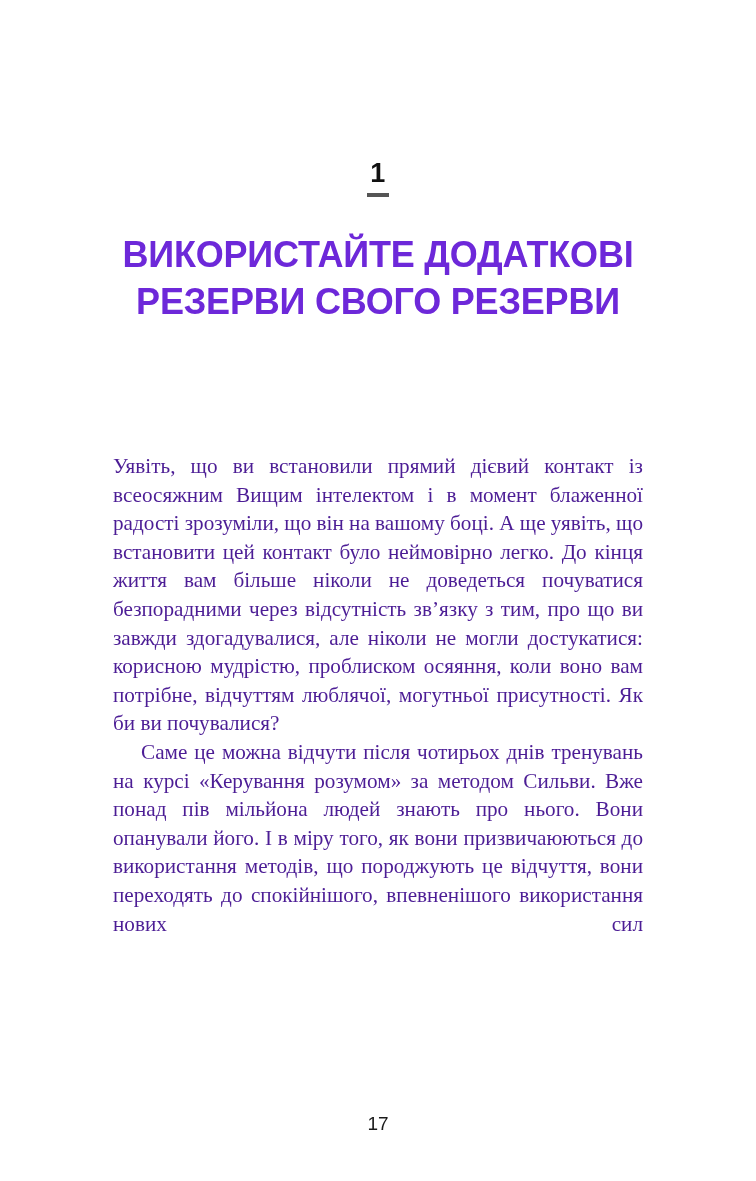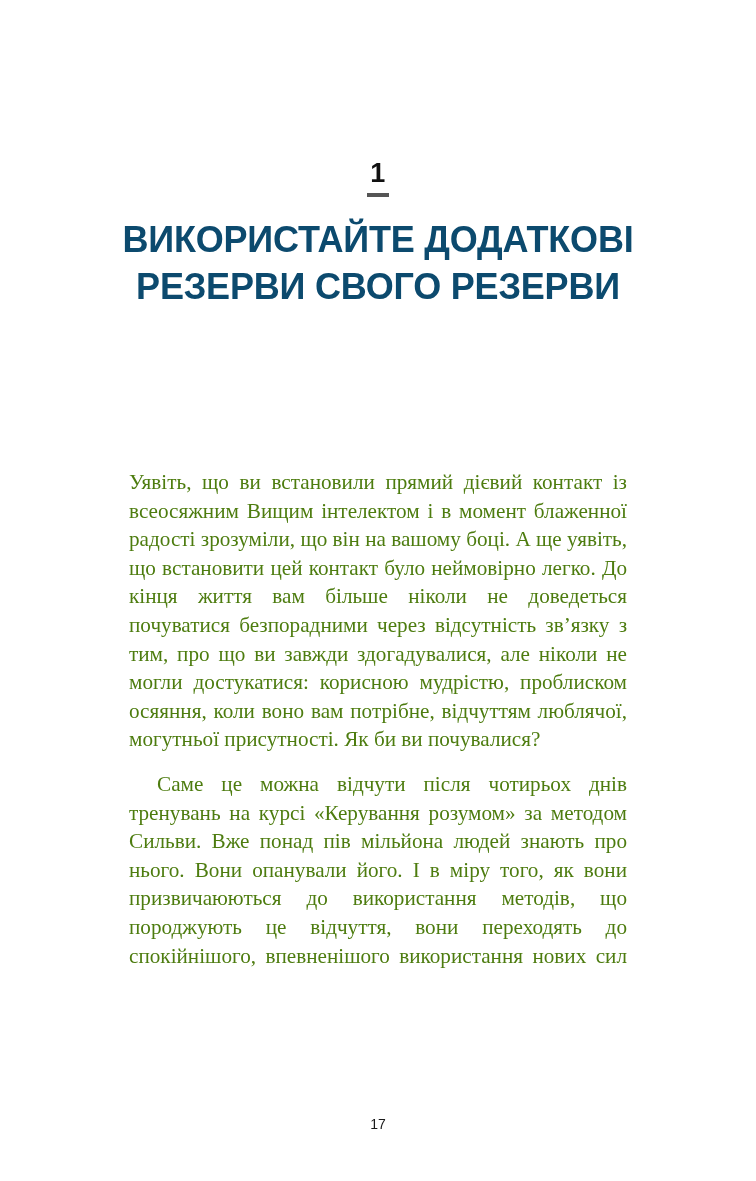--- a/index.html
+++ b/index.html
@@ -49,68 +49,68 @@
     height: 4px;
     background: #555555;
     margin: 5px auto 0 auto;
   }
 
   .chapter-title {
     position: absolute;
     left: 0;
     right: 0;
     top: 216px;
-    margin: 0;
+    margin: 15px;
     text-align: center;
     font-family: "Liberation Sans", "DejaVu Sans", sans-serif;
     font-weight: bold;
     font-size: 36px;
     line-height: 47px;
     letter-spacing: -0.2px;
-    color: #0c4a6e;
+    color: #6d28d9;
     padding: 0 60px;
   }
   .chapter-title .title-line {
     display: block;
     white-space: nowrap;
   }
 
   
   .body-text {
     position: absolute;
     left: 113px;
     top: 452px;
     width: 530px;
   }
 
   .body-text p {
-    margin: 16px;
+    margin: 0;
     font-size: 21.2px;
     line-height: 28.6px;
     text-align: justify;
     text-justify: inter-word;
     hyphens: manual;
-    color: #4d7c0f;
+    color: #4c1d95;
   }
   .body-text p.indent {
     text-indent: 28px;
   }
   .body-text p.last-justified {
     text-align-last: justify;
   }
 
   
   .page-number {
     position: absolute;
     left: 0;
     right: 0;
     top: 1112px;
     text-align: center;
     font-family: "Liberation Sans", "DejaVu Sans", sans-serif;
-    font-size: 14px;
+    font-size: 19px;
     line-height: 24px;
     color: #1a1a1a;
   }
 </style>
 </head>
 <body>
 
 <div class="page">
 
   <div class="chapter-opener">

